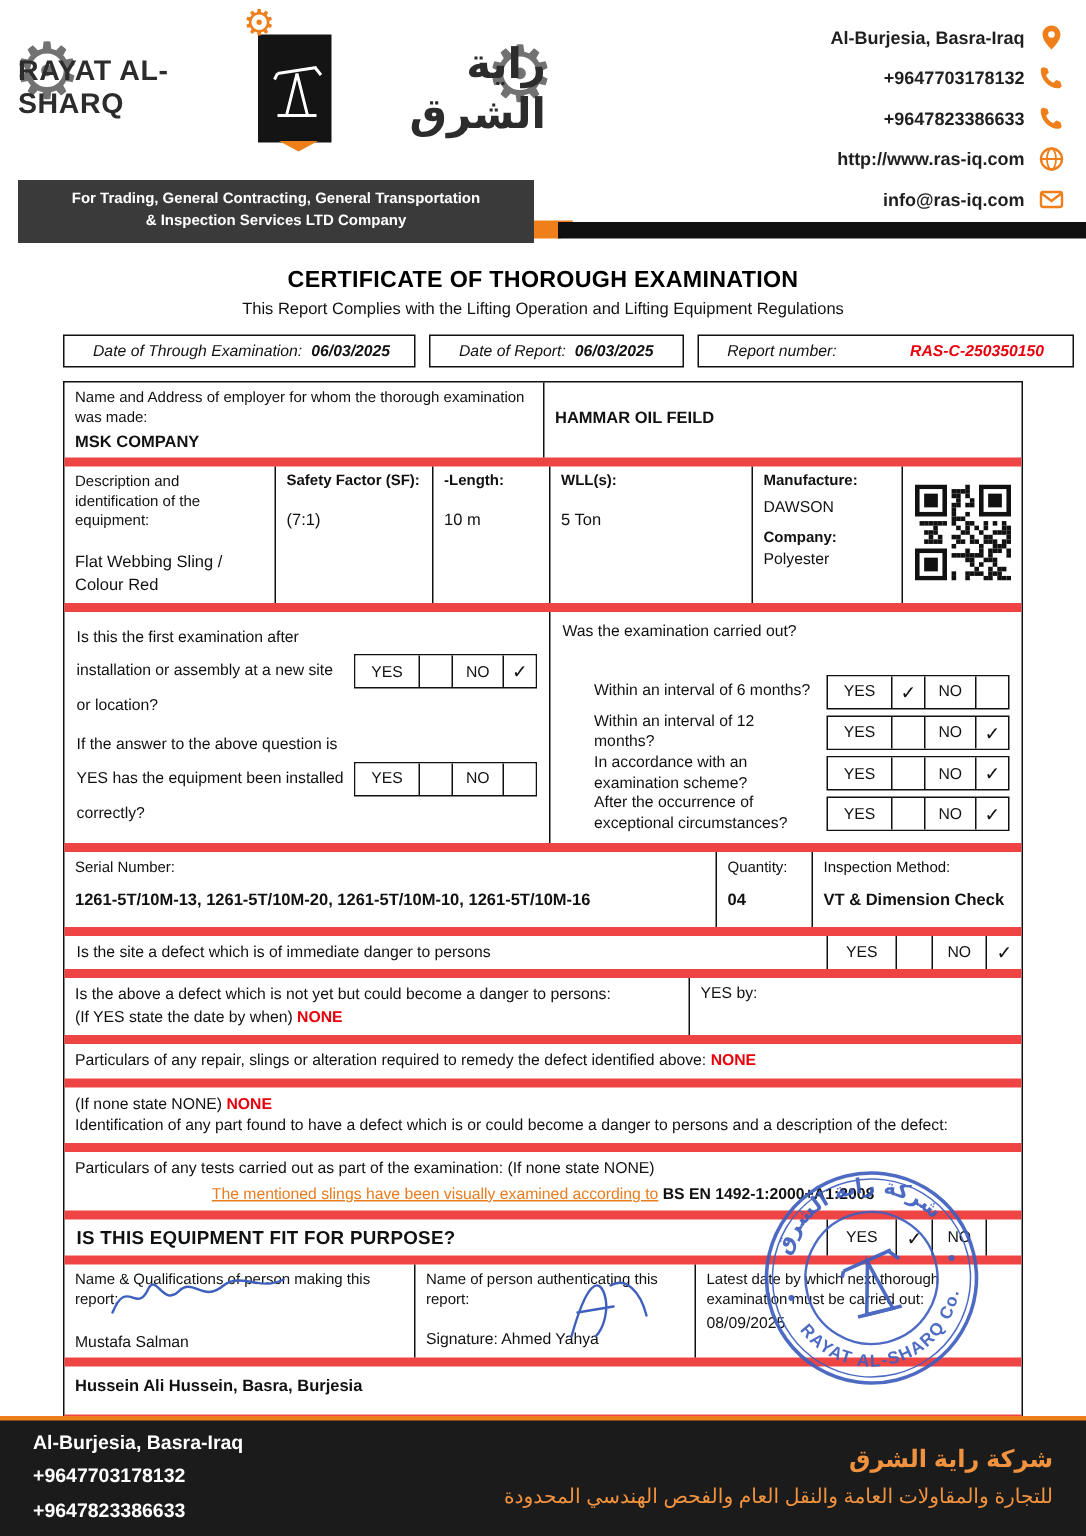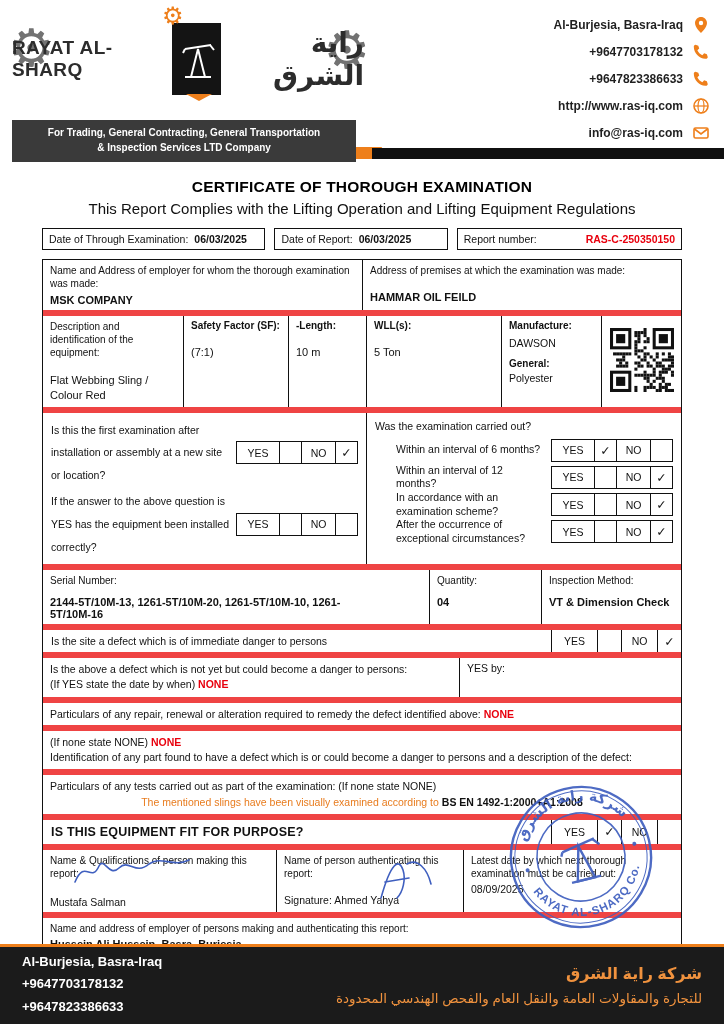--- a/index.html
+++ b/index.html
@@ -21,25 +21,25 @@
   .tagline { margin-top: 10px; width: 344px; background: #3a3a3a; color: #fff; font-size: 10px; font-weight: bold; text-align: center; padding: 6px 6px 7px; line-height: 1.45; position: relative; z-index: 2; }
   .orange-slash { position: absolute; left: 352px; top: 147px; width: 26px; height: 12px; background: #ee7f1b; transform: skewX(-35deg); }
   .black-bar { position: absolute; left: 372px; right: 0; top: 148px; height: 11px; background: #101010; }
   .contacts { position: absolute; right: 14px; top: 16px; width: 230px; }
   .contact-row { display: flex; justify-content: flex-end; align-items: center; gap: 9px; margin-bottom: 9px; font-size: 12px; font-weight: 600; color: #1f1f1f; }
   .contact-row .c-icon { width: 18px; height: 18px; flex: 0 0 18px; }
 
   
   .title-block { text-align: center; margin-top: 12px; }
   .title-main { font-size: 15.5px; font-weight: bold; letter-spacing: .2px; color: #000; }
-  .title-sub { font-size: 15px; margin-top: 4px; color: #111; }
+  .title-sub { font-size: 11px; margin-top: 4px; color: #111; }
 
   
   .date-row { display: flex; gap: 9px; margin: 11px 42px 0; }
-  .date-box { border: 1.3px solid #111; padding: 4px 6px; font-size: 10.5px; display: flex; gap: 6px; align-items: center; white-space: nowrap; }
+  .date-box { border: 1.3px solid #111; padding: 4px 19px; font-size: 10.5px; display: flex; gap: 6px; align-items: center; white-space: nowrap; font-style: italic; }
   .date-box .val { font-weight: bold; }
   .date-box.box-1 { width: 235px; }
   .date-box.box-2 { width: 182px; }
   .date-box.box-3 { flex: 1; }
   .val-red { font-weight: bold; color: #e8000d; margin-left: 43px; }
 
   
   .main-table { margin: 9px 42px 0; border: 1.6px solid #111; font-size: 10.5px; position: relative; background: #fff; }
   .trow { display: flex; }
   .trow + .trow { border-top: 6px solid #ef4444; }
@@ -66,44 +66,44 @@
   .q-left { width: 323px; padding: 6px 8px; }
   .q-right { flex: 1; padding: 5px 8px; }
   .q-block { display: flex; align-items: center; gap: 6px; }
   .q-block .q-text { flex: 1; line-height: 2.15; font-size: 10.5px; }
   .cb-strip { display: flex; border: 1px solid #111; flex: 0 0 auto; }
   .cb { display: flex; align-items: center; justify-content: center; height: 21px; font-size: 10.5px; background: #fff; }
   .cb + .cb { border-left: 1px solid #111; }
   .cb-yes { width: 42px; }
   .cb-no { width: 34px; }
   .cb-mark { width: 22px; font-weight: bold; font-size: 12.5px; }
-  .q-right .q-header { font-size: 10.5px; margin: 2px 0 5px; }
+  .q-right .q-header { font-size: 10.5px; margin: 2px 0 21px; }
   .sub-q { display: flex; align-items: center; justify-content: space-between; min-height: 27px; gap: 6px; }
   .sub-q .q-text { max-width: 196px; line-height: 1.3; font-size: 10.5px; margin-left: 21px; }
 
-  .row-serial { min-height: 56px; gap: 48px; }
+  .row-serial { min-height: 56px; }
   .ser-main { flex: 1; }
   .ser-qty { width: 64px; }
   .ser-method { width: 140px; }
   .row-serial .val-b { margin-top: 9px; }
 
   .flag-row { display: flex; align-items: stretch; }
   .flag-text { flex: 1; display: flex; align-items: center; padding: 5px 8px; }
   .fcell { border-left: 1px solid #111; display: flex; align-items: center; justify-content: center; font-size: 10.5px; }
   .fcell.f-yes { width: 46px; }
   .fcell.f-no { width: 36px; }
   .fcell.f-mark { width: 24px; font-weight: bold; font-size: 12.5px; }
 
   .row-potential .pot-left { flex: 1; line-height: 1.45; }
   .row-potential .pot-right { width: 222px; }
   .red { color: #e8000d; font-weight: bold; }
 
   .row-single { display: block; padding: 4px 7px; line-height: 1.4; }
   .tests-note-line { text-align: center; margin-top: 2px; }
-  .orange-note { color: #e87c1e; }
+  .orange-note { color: #e87c1e; text-decoration: underline; }
   .std-b { font-weight: bold; color: #111; }
 
   .row-fit .flag-text { font-size: 12.5px; font-weight: bold; letter-spacing: .2px; }
 
   .row-sign { min-height: 62px; }
   .sg-1 { width: 233px; position: relative; }
   .sg-2 { width: 187px; position: relative; }
   .sg-3 { flex: 1; }
   .sig-svg { position: absolute; pointer-events: none; }
   .sg-name { margin-top: 16px; font-size: 10.5px; }
@@ -225,21 +225,20 @@
   </div>
 
   <div class="main-table">
 
     <div class="trow row-parties">
       <div class="tcell">
         <div class="lbl">Name and Address of employer for whom the thorough examination was made:</div>
         <div class="val-b">MSK COMPANY</div>
       </div>
       <div class="tcell">
-        <div class="lbl">Address of premises at which the examination was made:</div>
         <div class="val-b" style="margin-top:14px;">HAMMAR OIL FEILD</div>
       </div>
     </div>
 
     <div class="trow row-equip">
       <div class="tcell eq-desc">
         <div class="lbl">Description and identification of the equipment:</div>
         <div class="eq-val">Flat Webbing Sling / Colour Red</div>
       </div>
       <div class="tcell eq-sf">
@@ -250,21 +249,21 @@
         <div class="lbl-b">-Length:</div>
         <div class="eq-val">10 m</div>
       </div>
       <div class="tcell eq-wll">
         <div class="lbl-b">WLL(s):</div>
         <div class="eq-val">5 Ton</div>
       </div>
       <div class="tcell eq-man">
         <div class="lbl-b">Manufacture:</div>
         <div style="margin-top:6px;font-size:10.5px;">DAWSON</div>
-        <div class="lbl-b" style="margin-top:9px;">General:</div>
+        <div class="lbl-b" style="margin-top:9px;">Company:</div>
         <div style="margin-top:3px;font-size:10.5px;">Polyester</div>
       </div>
       <div class="tcell eq-qr">
         <span>
           <svg width="64" height="64" viewBox="0 0 63 63" fill="#111">
               <rect x="33" y="0" width="3" height="3"></rect>
               <rect x="24" y="3" width="3" height="3"></rect>
               <rect x="27" y="3" width="3" height="3"></rect>
               <rect x="30" y="3" width="3" height="3"></rect>
               <rect x="33" y="3" width="3" height="3"></rect>
@@ -452,21 +451,21 @@
             <span class="cb cb-no">NO</span>
             <span class="cb cb-mark">✓</span>
           </div>
         </div>
       </div>
     </div>
 
     <div class="trow row-serial">
       <div class="tcell ser-main">
         <div class="lbl">Serial Number:</div>
-        <div class="val-b">2144-5T/10M-13, 1261-5T/10M-20, 1261-5T/10M-10, 1261-5T/10M-16</div>
+        <div class="val-b">1261-5T/10M-13, 1261-5T/10M-20, 1261-5T/10M-10, 1261-5T/10M-16</div>
       </div>
       <div class="tcell ser-qty">
         <div class="lbl">Quantity:</div>
         <div class="val-b">04</div>
       </div>
       <div class="tcell ser-method">
         <div class="lbl">Inspection Method:</div>
         <div class="val-b">VT &amp; Dimension Check</div>
       </div>
     </div>
@@ -484,21 +483,21 @@
         <div>Is the above a defect which is not yet but could become a danger to persons:</div>
         <div>
           <span>(If YES state the date by when)</span>
           <span class="red">NONE</span>
         </div>
       </div>
       <div class="tcell pot-right">YES by:</div>
     </div>
 
     <div class="trow row-single">
-      <span>Particulars of any repair, renewal or alteration required to remedy the defect identified above:</span>
+      <span>Particulars of any repair, slings or alteration required to remedy the defect identified above:</span>
       <span class="red">NONE</span>
     </div>
 
     <div class="trow row-single">
       <div>
         <span>(If none state NONE)</span>
         <span class="red">NONE</span>
       </div>
       <div>Identification of any part found to have a defect which is or could become a danger to persons and a description of the defect:</div>
     </div>
@@ -534,21 +533,20 @@
         </svg>
         <div class="sg-sig-line">Signature: Ahmed Yahya</div>
       </div>
       <div class="tcell sg-3">
         <div class="lbl">Latest date by which next thorough examination must be carried out:</div>
         <div class="sg-date">08/09/2025</div>
       </div>
     </div>
 
     <div class="trow row-emp2">
-      <div class="lbl">Name and address of employer of persons making and authenticating this report:</div>
       <div class="val-b">Hussein Ali Hussein, Basra, Burjesia</div>
     </div>
 
     <div class="trow row-stamp-space"></div>
 
     <svg class="stamp" viewBox="0 0 150 150">
       <circle cx="75" cy="75" r="70" fill="none" stroke="#3f5fbf" stroke-width="2.4"></circle>
       <circle cx="75" cy="75" r="66" fill="none" stroke="#3f5fbf" stroke-width="1"></circle>
       <circle cx="75" cy="75" r="44" fill="none" stroke="#3f5fbf" stroke-width="1.6"></circle>
       <defs>

